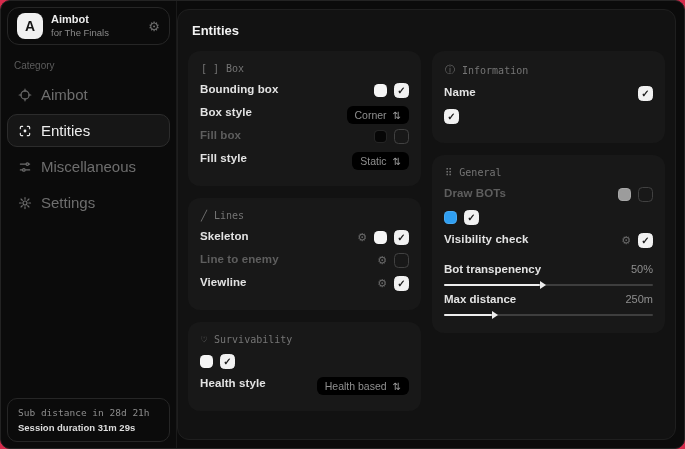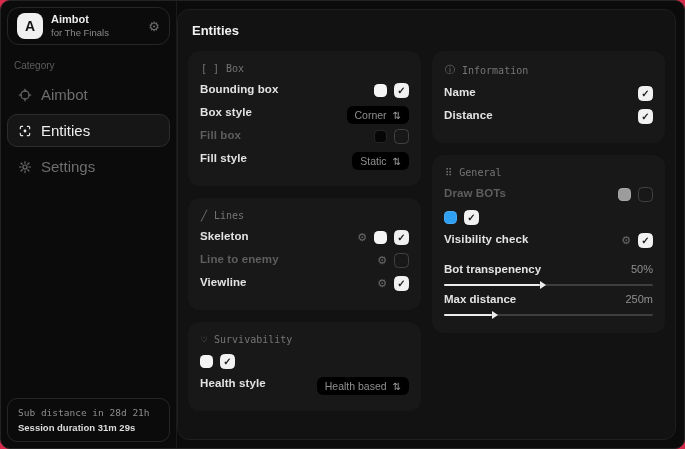--- a/index.html
+++ b/index.html
@@ -88,20 +88,28 @@
       </div>
       <div class="nav-item active">
         <svg viewBox="0 0 24 24" fill="none" stroke="currentColor" stroke-width="2" stroke-linecap="round">
             <path d="M4 8V6a2 2 0 0 1 2-2h2M16 4h2a2 2 0 0 1 2 2v2M20 16v2a2 2 0 0 1-2 2h-2M8 20H6a2 2 0 0 1-2-2v-2"></path>
             <circle cx="12" cy="12" r="2.4" fill="currentColor" stroke="none"></circle>
           </svg>
         <span>Entities</span>
       </div>
       <div class="nav-item">
         <svg viewBox="0 0 24 24" fill="none" stroke="currentColor" stroke-width="2" stroke-linecap="round">
+            <path d="M4 7h9M19 7h1M4 17h3M13 17h7"></path>
+            <circle cx="16" cy="7" r="2.2"></circle>
+            <circle cx="10" cy="17" r="2.2"></circle>
+          </svg>
+        <span>Miscellaneous</span>
+      </div>
+      <div class="nav-item">
+        <svg viewBox="0 0 24 24" fill="none" stroke="currentColor" stroke-width="2" stroke-linecap="round">
             <circle cx="12" cy="12" r="3.4"></circle>
             <path d="M12 2.5v3M12 18.5v3M2.5 12h3M18.5 12h3M5.2 5.2l2.1 2.1M16.7 16.7l2.1 2.1M18.8 5.2l-2.1 2.1M7.3 16.7l-2.1 2.1"></path>
           </svg>
         <span>Settings</span>
       </div>
     </div>
 
     <div class="status-card">
       <div class="status-line1">Sub distance in 28d 21h</div>
       <div class="status-line2">Session duration 31m 29s</div>
@@ -217,21 +225,20 @@
           </div>
           <div class="row">
             <span class="row-label">Name</span>
             <span class="controls">
               <span class="checkbox checked">
                   <span class="ck">✓</span>
                 </span>
             </span>
           </div>
           <div class="row">
-            <span class="row-label">Distance</span>
             <span class="controls">
               <span class="checkbox checked">
                   <span class="ck">✓</span>
                 </span>
             </span>
           </div>
         </div>
 
         <div class="card">
           <div class="card-header">

